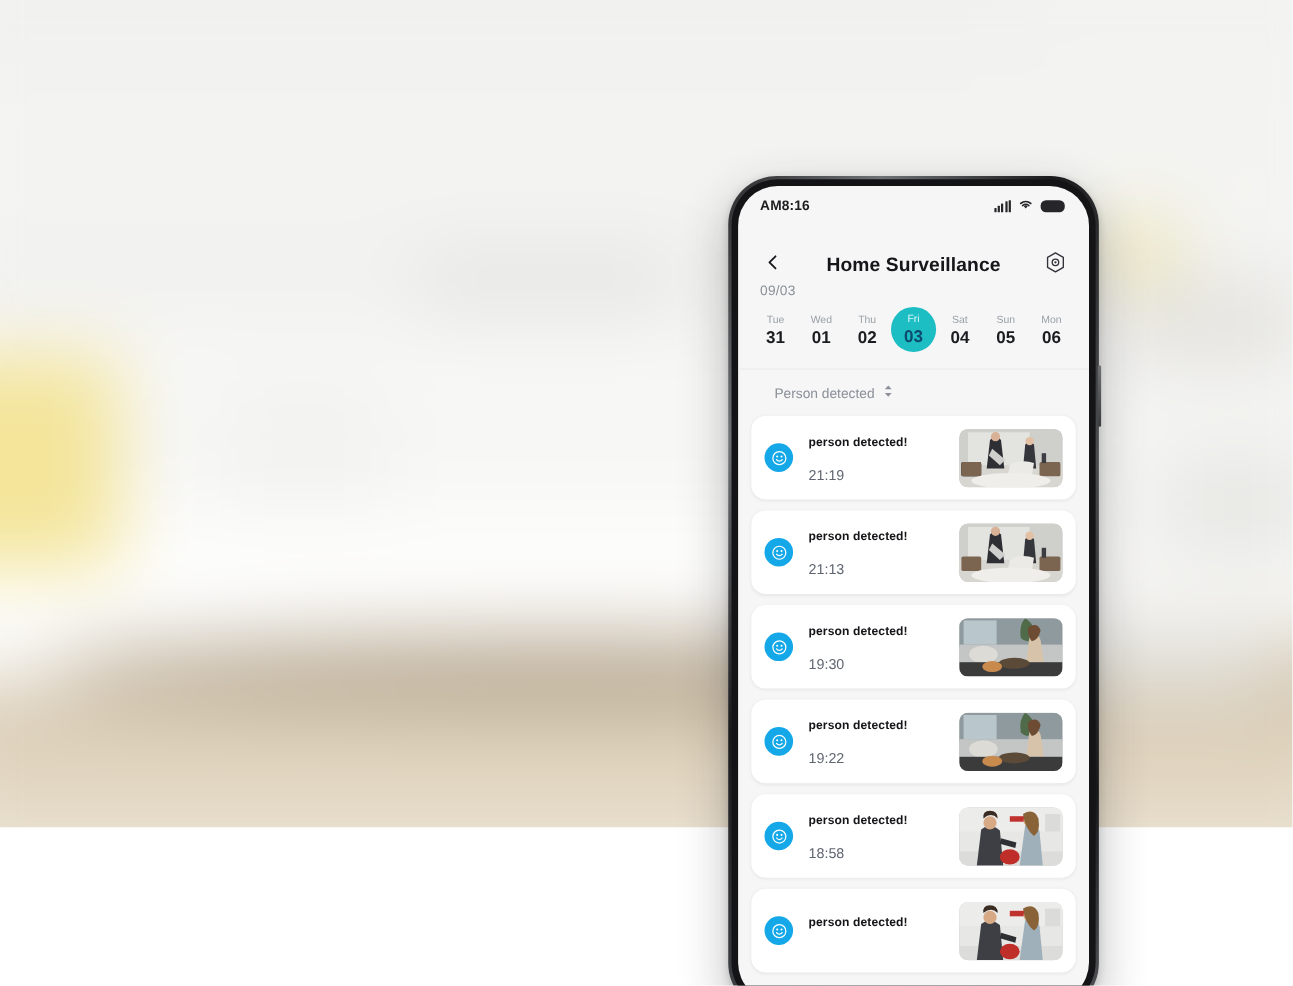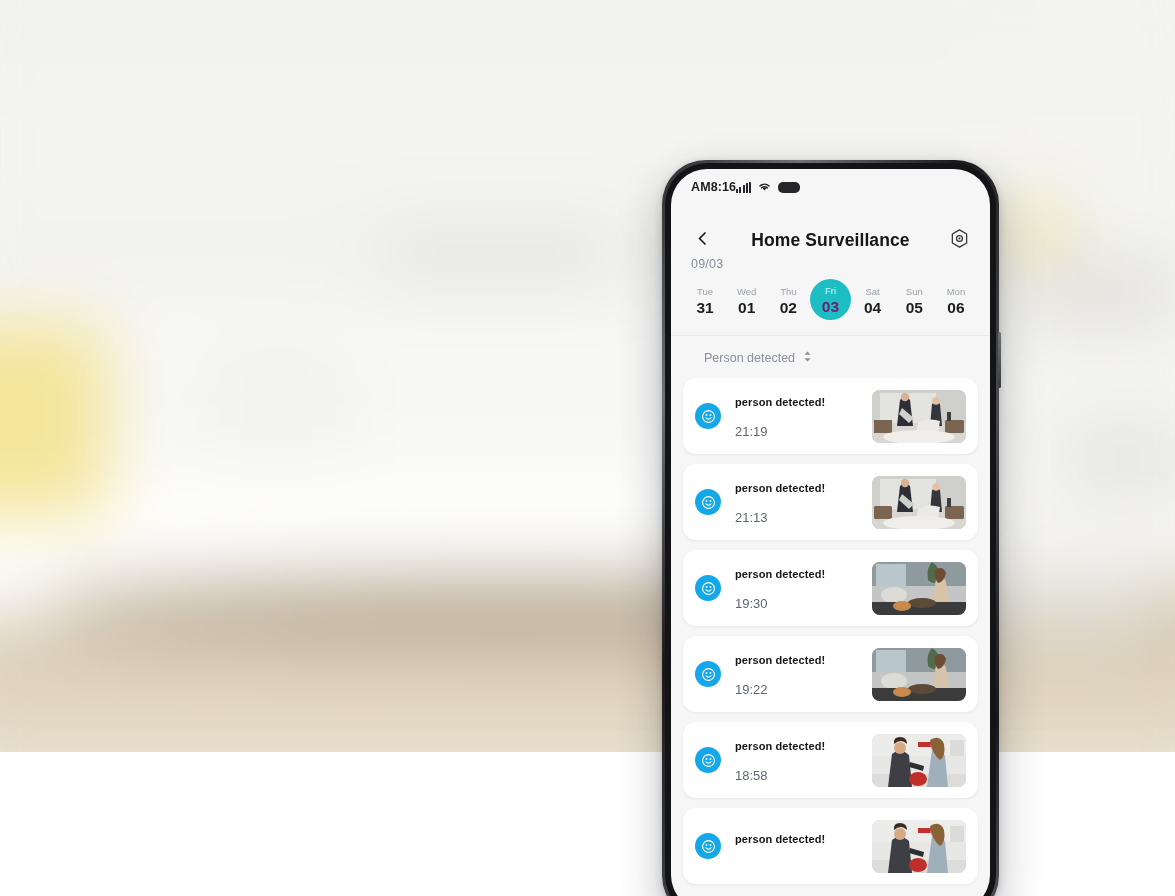--- a/index.html
+++ b/index.html
@@ -163,21 +163,21 @@
     height: 56px;
     background: linear-gradient(180deg,#6d6f72,#3a3c3e);
     border-radius: 2px;
   }
 
   
   .statusbar {
     height: 36px;
     display: flex;
     align-items: center;
-    justify-content: flex-start;
+    justify-content: space-between;
     padding: 0 22px 0 20px;
     box-sizing: border-box;
   }
   .status-time {
     font-size: 12.5px;
     font-weight: 600;
     color: #1d1d1f;
     letter-spacing: .1px;
   }
   .status-icons {
@@ -271,21 +271,21 @@
     font-size: 15.5px;
     font-weight: 700;
     color: #1b1c20;
     line-height: 17px;
   }
   .date-cell.active {
     background: #1dbdc4;
     width: 41px; height: 41px;
   }
   .date-cell.active .date-dow { color: #ddf8f9; }
-  .date-cell.active .date-num { color: #701a75; }
+  .date-cell.active .date-num { color: #0c4a6e; }
 
   .divider {
     height: 1px;
     background: #e9e9eb;
     margin: 12px 0 0 0;
   }
 
   
   .filter-row {
     display: flex;

